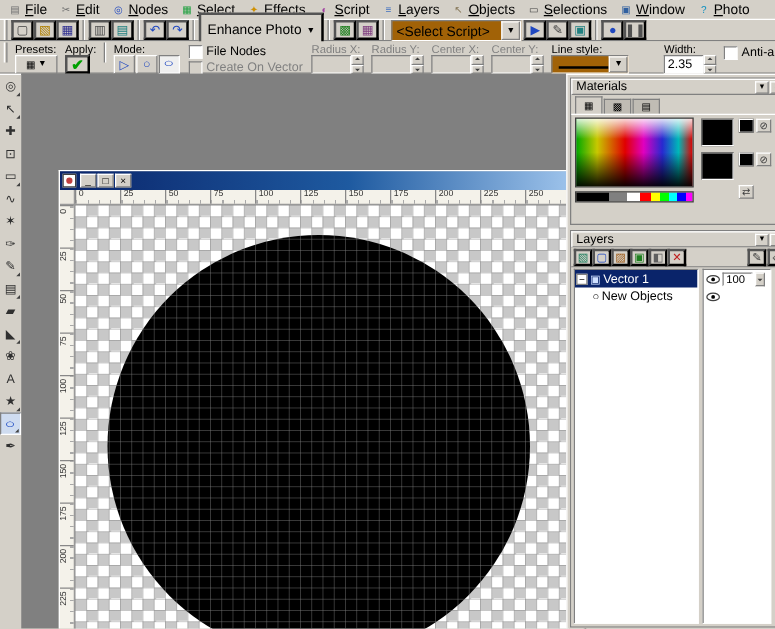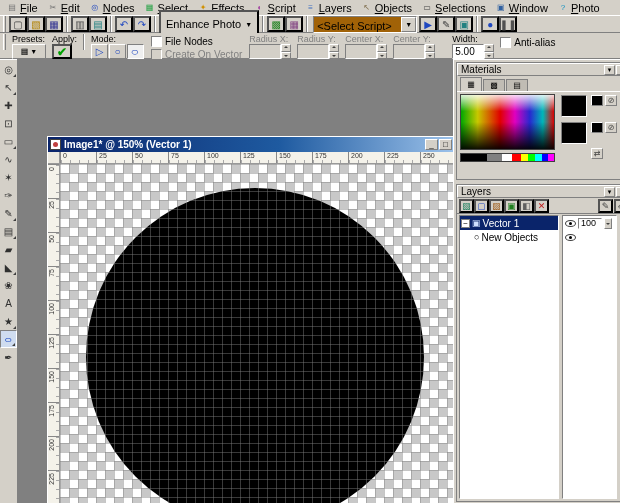--- a/index.html
+++ b/index.html
@@ -329,24 +329,31 @@
           <div class="nfield">
             <div class="nbox"></div>
             <div class="spin">
               <i class="up"></i>
               <i class="dn"></i>
             </div>
           </div>
         </div>
 
     </div>
-    <div class="opt-col" style="margin-left:14px">
+    <div class="opt-col">
+      <div class="opt-label">Line style:</div>
+      <div class="combo ls-combo">
+        <span class="combo-text"><span class="line-preview"></span></span>
+        <span class="combo-btn">▼</span>
+      </div>
+    </div>
+    <div class="opt-col" style="margin-left:25px">
       <div class="opt-label">Width:</div>
       <div class="nfield">
-        <div class="nbox white">5.00</div>
+        <div class="nbox white">2.35</div>
         <div class="spin">
             <i class="up"></i>
             <i class="dn"></i>
           </div>
       </div>
     </div>
     <div class="opt-col">
       <div class="cbrow" style="margin-top:2px">
         <span class="cb"></span>
         <span>Anti-alias</span>
@@ -423,21 +430,20 @@
       <div class="tool">
         <span class="tglyph">✒</span>
       </div>
 
   </div>
 
   <div class="workspace">
     <div class="docwin">
       <div class="doc-title">
         <span class="doc-icon"></span>
-        <span class="doc-title-text">Image1* @ 150% (Vector 1)</span>
         <span style="display:flex;gap:1px">
           <button class="wbtn">_</button>
             <button class="wbtn">□</button>
             <button class="wbtn">×</button>
         </span>
       </div>
       <div class="doc-body">
         <div class="ruler-corner"></div>
         <div class="hruler">
           <div class="hcell">

